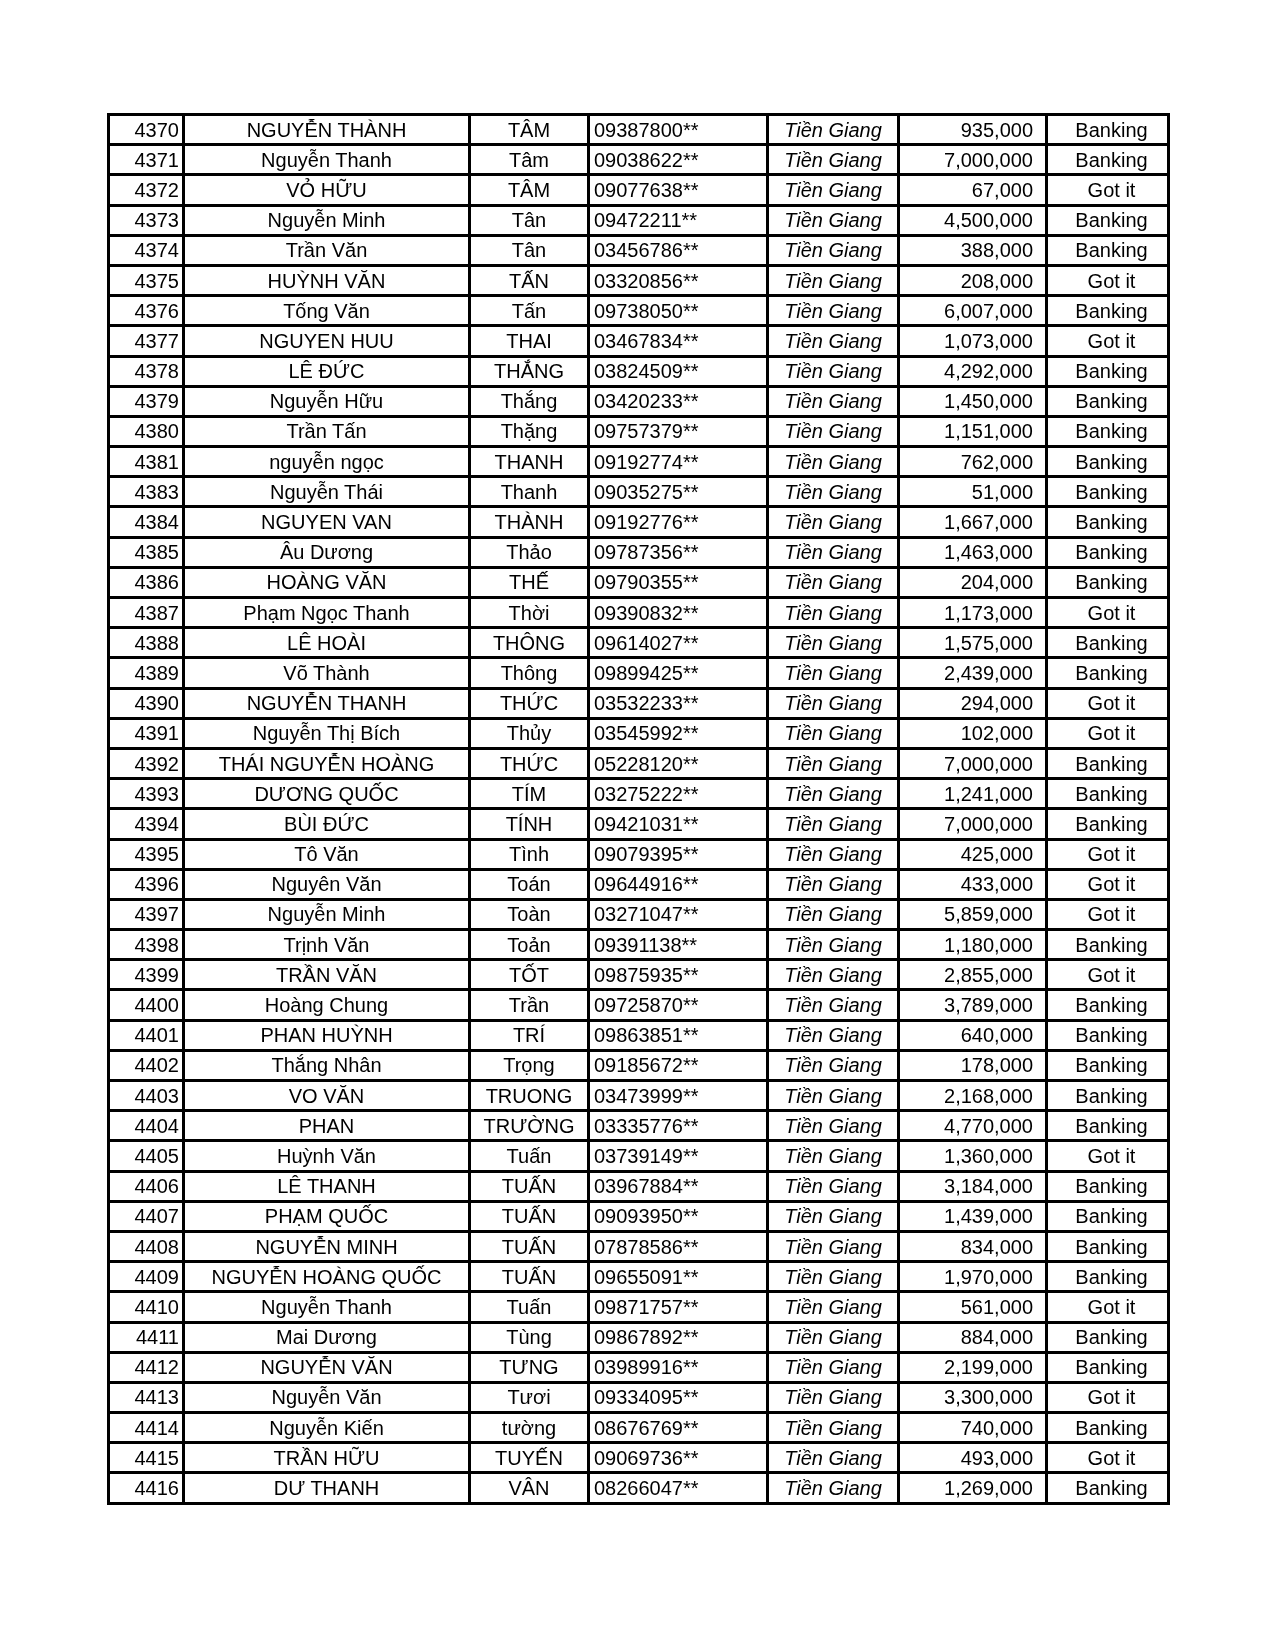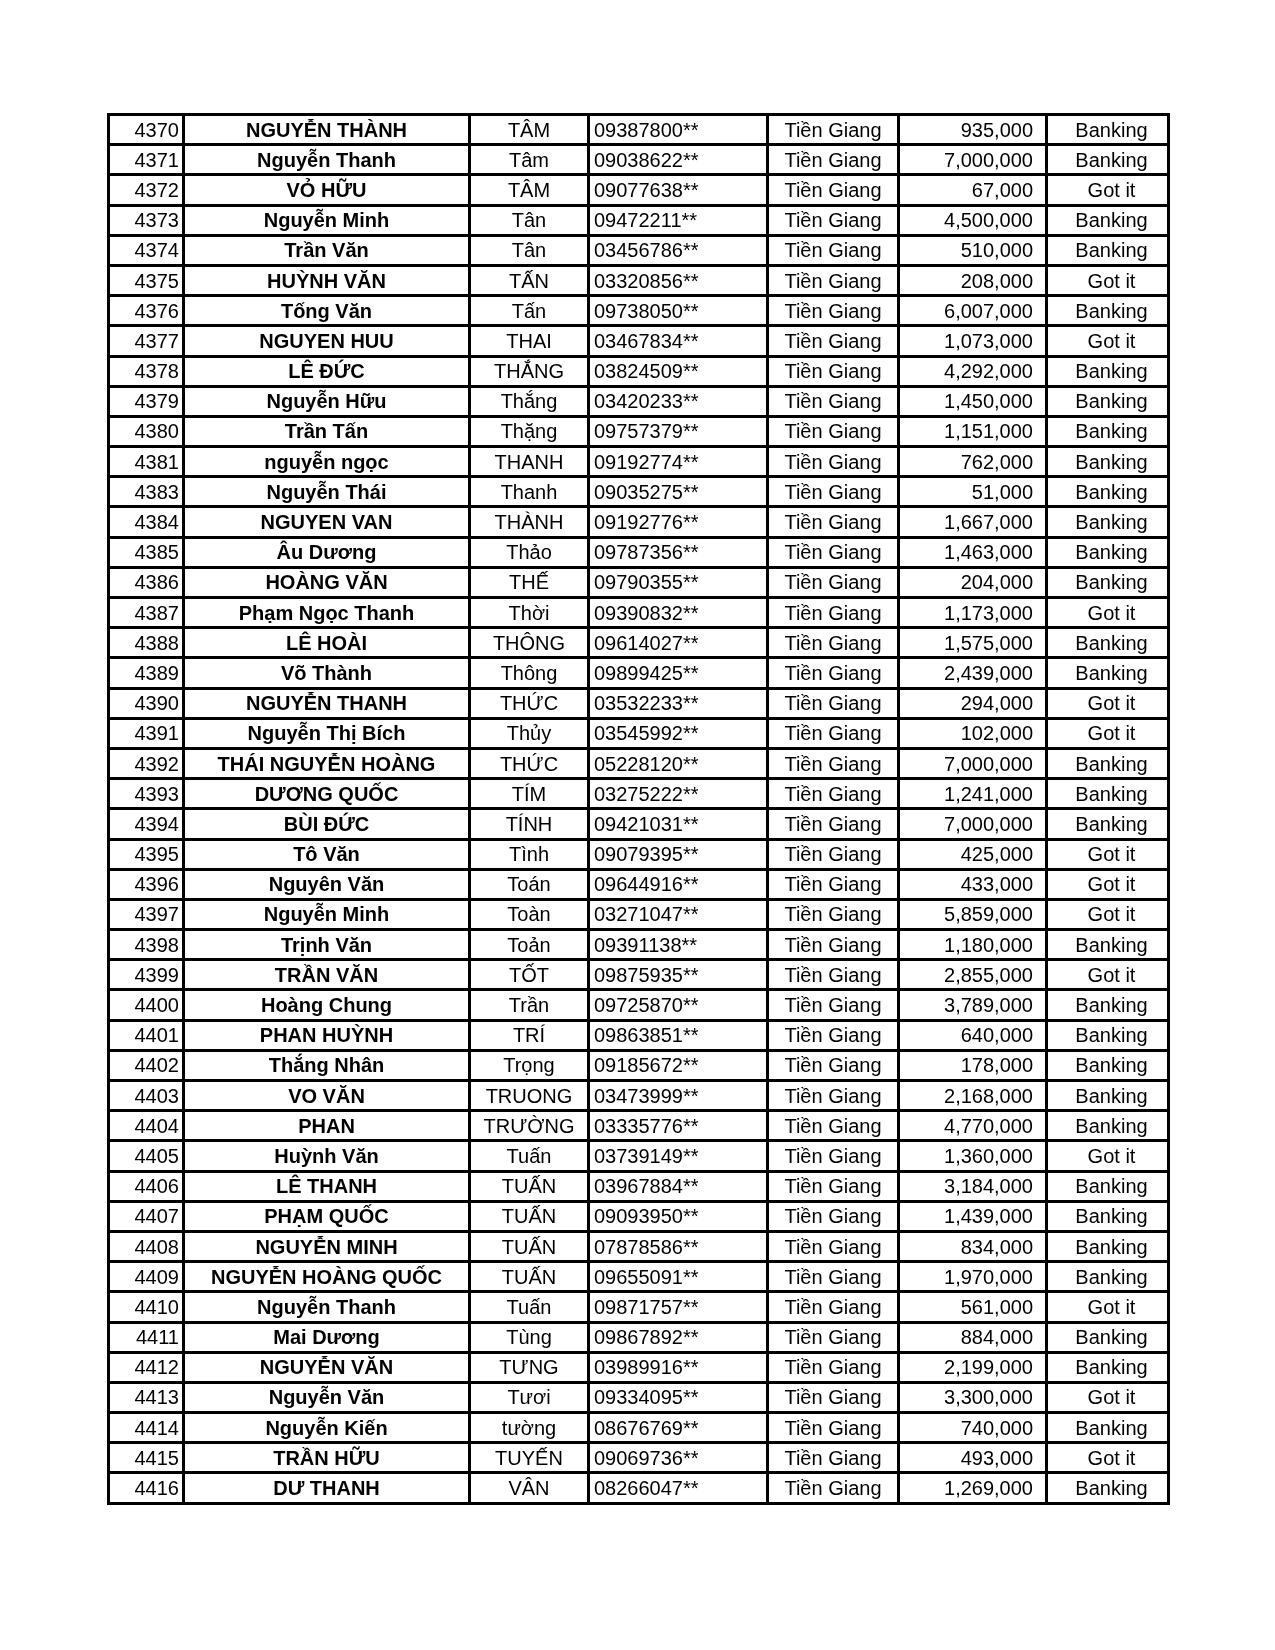--- a/index.html
+++ b/index.html
@@ -32,24 +32,24 @@
     height: 27.2px;
     font-size: 20px;
     line-height: 1;
     padding: 0 4px;
     white-space: nowrap;
     overflow: hidden;
     vertical-align: middle;
   }
   
   table.payout td:nth-child(1) { text-align: right;  padding-right: 3px;  }
-  table.payout td:nth-child(2) { text-align: center; font-weight: bold; }
+  table.payout td:nth-child(2) { text-align: center; }
   table.payout td:nth-child(3) { text-align: center; }
   table.payout td:nth-child(4) { text-align: left; }
-  table.payout td:nth-child(5) { text-align: center; }
+  table.payout td:nth-child(5) { text-align: center; font-style: italic; }
   table.payout td:nth-child(6) { text-align: right;  padding-right: 12px; }
   table.payout td:nth-child(7) { text-align: center;   padding-left: 12px;  }
 </style>
 </head>
 <body>
 
 <div class="page">
   <div class="sheet">
     <table class="payout">
       <colgroup>
@@ -97,21 +97,21 @@
             <td>Tiền Giang</td>
             <td>4,500,000</td>
             <td>Banking</td>
           </tr>
           <tr>
             <td>4374</td>
             <td>Trần Văn</td>
             <td>Tân</td>
             <td>03456786**</td>
             <td>Tiền Giang</td>
-            <td>510,000</td>
+            <td>388,000</td>
             <td>Banking</td>
           </tr>
           <tr>
             <td>4375</td>
             <td>HUỲNH VĂN</td>
             <td>TẤN</td>
             <td>03320856**</td>
             <td>Tiền Giang</td>
             <td>208,000</td>
             <td>Got it</td>

